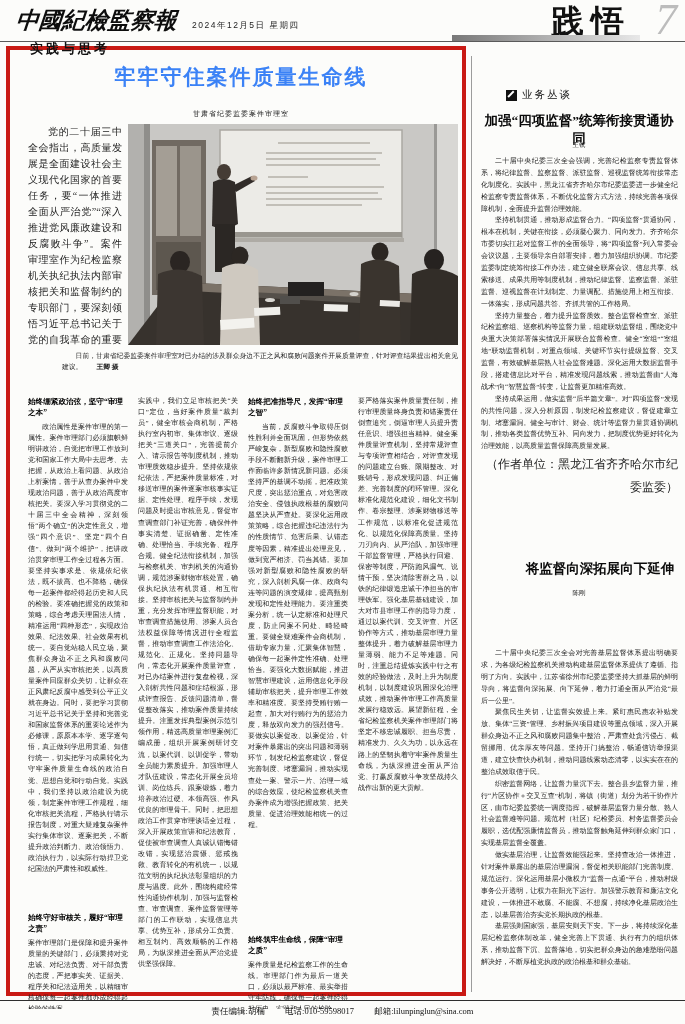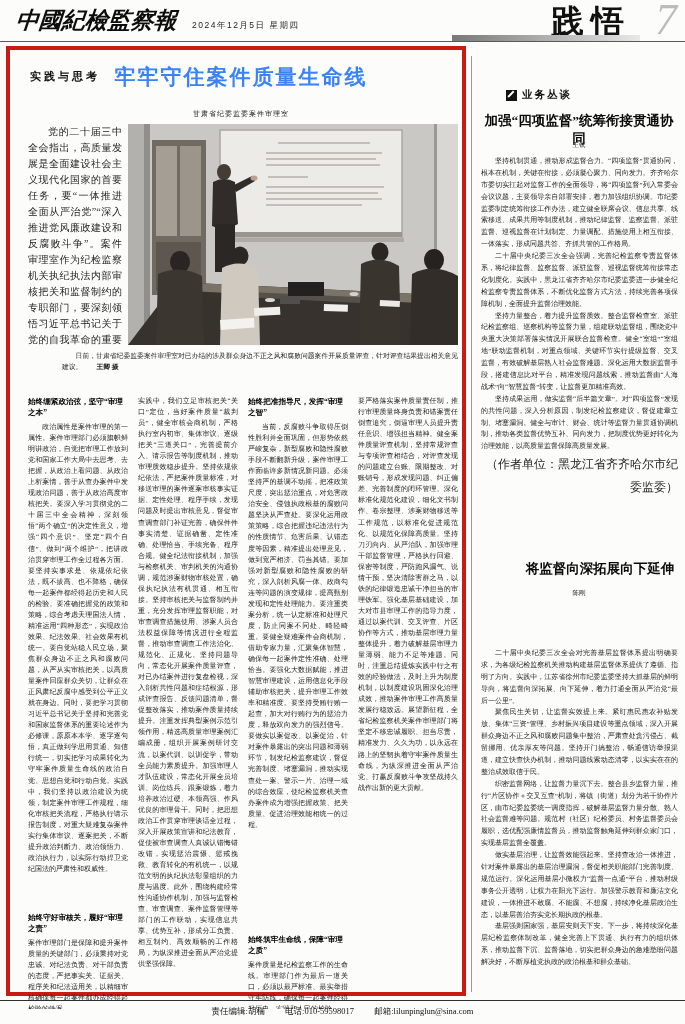--- a/index.html
+++ b/index.html
@@ -13,21 +13,21 @@
               font-family:"Liberation Sans","DejaVu Sans",sans-serif;color:#222;}
   .section-name{position:absolute;right:54px;top:0px;font-size:33px;font-weight:700;letter-spacing:7px;color:#111;}
   .page-number{position:absolute;right:8px;top:-6px;font-size:44px;font-style:italic;font-weight:400;color:#bcbcbc;}
   .header-rule{position:absolute;left:0;top:41px;width:685px;height:1px;background:#5a5a5a;}
   .grad-bar{position:absolute;left:452px;top:35px;width:188px;height:7px;
             background:linear-gradient(90deg,#787878,#e8e8e8);}
 
   
   .red-box{position:absolute;left:6px;top:46px;width:452px;height:942px;border:4px solid #c91a14;}
 
-  .kicker{position:absolute;left:30px;top:69px;font-size:11px;letter-spacing:3px;font-weight:600;color:#111;}
+  .kicker{position:absolute;left:30px;top:40px;font-size:13px;letter-spacing:3px;font-weight:600;color:#111;}
   .main-headline{position:absolute;left:28px;top:63px;width:426px;text-align:center;
                  font-size:21px;font-weight:900;letter-spacing:2px;color:#3b82f6;}
   .main-byline{position:absolute;left:28px;top:109px;width:426px;text-align:center;
                font-size:7px;letter-spacing:1px;color:#222;}
 
   .intro-col{position:absolute;left:28px;top:124px;width:94px;height:221px;overflow:hidden;}
   .photo{position:absolute;left:128px;top:124px;width:330px;height:221px;}
   .caption{position:absolute;left:62px;top:351px;width:396px;font-size:6.8px;line-height:1.55;
            text-align:justify;text-indent:2em;color:#222;}
   .credit{white-space:nowrap;padding-left:14px;font-weight:600;}
@@ -36,21 +36,21 @@
   .col{flex:1;overflow:hidden;}
   .para,.cont{font-size:7px;line-height:1.58;text-align:justify;color:#1d1d1d;}
   .para{text-indent:2em;}
   .cont{text-indent:0;}
   .sub{font-weight:bold;font-size:7.6px;line-height:1.45;margin:4px 0 4px;color:#000;}
   .col .sub:first-child{margin-top:0;}
   .intro-col .para{font-size:10px;line-height:1.6;}
 
   
   .v-rule{position:absolute;left:471px;top:56px;width:1px;height:936px;background:#9c9c9c;}
-  .side-kicker{position:absolute;left:506px;top:88px;font-size:10.5px;letter-spacing:2px;font-weight:700;
+  .side-kicker{position:absolute;left:506px;top:88px;font-size:10.5px;letter-spacing:2px;font-weight:400;
                display:flex;align-items:center;gap:5px;color:#111;}
   .pen-icon{width:11px;height:11px;background:#111;position:relative;display:inline-block;flex:0 0 auto;}
   .pen-icon::after{content:"";position:absolute;left:2px;top:6px;width:8px;height:1.8px;background:#fff;
                    transform:rotate(-45deg);transform-origin:left center;}
   .side-headline-1{position:absolute;left:479px;top:112px;width:200px;text-align:center;
                    font-size:13.5px;font-weight:900;color:#0a0a0a;}
   .side-byline-1{position:absolute;left:479px;top:141px;width:200px;text-align:center;font-size:6.5px;color:#222;}
   .side-body-1{position:absolute;left:481px;top:156px;width:197px;height:386px;overflow:hidden;}
   .side-body-1 .para,.side-body-2 .para{font-size:7px;line-height:1.7;}
   .author{text-align:right;font-size:12px;line-height:1.9;color:#1d1d1d;}
@@ -172,22 +172,22 @@
   <div class="v-rule"></div>
 
   <div class="side-kicker">
     <span class="pen-icon"></span>
     <span>业务丛谈</span>
   </div>
 
   <div class="side-headline-1">加强“四项监督”统筹衔接贯通协同</div>
   <div class="side-byline-1">王镔</div>
   <div class="side-body-1">
+      <div class="para">二十届中央纪委三次全会强调，完善纪检监察专责监督体系，将纪律监督、监察监督、派驻监督、巡视监督统筹衔接常态化制度化。实践中，黑龙江省齐齐哈尔市纪委监委进一步健全纪检监察专责监督体系，不断优化监督方式方法，持续完善各项保障机制，全面提升监督治理效能。</div>
       <div class="para">坚持机制贯通，推动形成监督合力。“四项监督”贯通协同，根本在机制，关键在衔接，必须凝心聚力、同向发力。齐齐哈尔市委切实扛起对监督工作的全面领导，将“四项监督”列入常委会会议议题，主要领导亲自部署安排，着力加强组织协调。市纪委监委制定统筹衔接工作办法，建立健全联席会议、信息共享、线索移送、成果共用等制度机制，推动纪律监督、监察监督、派驻监督、巡视监督在计划制定、力量调配、措施使用上相互衔接、一体落实，形成同题共答、齐抓共管的工作格局。</div>
-      <div class="para">二十届中央纪委三次全会强调，完善纪检监察专责监督体系，将纪律监督、监察监督、派驻监督、巡视监督统筹衔接常态化制度化。实践中，黑龙江省齐齐哈尔市纪委监委进一步健全纪检监察专责监督体系，不断优化监督方式方法，持续完善各项保障机制，全面提升监督治理效能。</div>
       <div class="para">坚持力量整合，着力提升监督质效。整合监督检查室、派驻纪检监察组、巡察机构等监督力量，组建联动监督组，围绕党中央重大决策部署落实情况开展联合监督检查。健全“室组”“室组地”联动监督机制，对重点领域、关键环节实行提级监督、交叉监督，有效破解基层熟人社会监督难题。深化运用大数据监督手段，搭建信息比对平台，精准发现问题线索，推动监督由“人海战术”向“智慧监督”转变，让监督更加精准高效。</div>
       <div class="para">坚持成果运用，做实监督“后半篇文章”。对“四项监督”发现的共性问题，深入分析原因，制发纪检监察建议，督促建章立制、堵塞漏洞。健全与审计、财会、统计等监督力量贯通协调机制，推动各类监督优势互补、同向发力，把制度优势更好转化为治理效能，以高质量监督保障高质量发展。</div>
       <div class="author">（作者单位：黑龙江省齐齐哈尔市纪委监委）</div>
     </div>
 
   <div class="side-headline-2">将监督向深拓展向下延伸</div>
   <div class="side-byline-2">陈刚</div>
   <div class="side-body-2">
       <div class="para">二十届中央纪委三次全会对完善基层监督体系提出明确要求，为各级纪检监察机关推动构建基层监督体系提供了遵循、指明了方向。实践中，江苏省徐州市纪委监委坚持大抓基层的鲜明导向，将监督向深拓展、向下延伸，着力打通全面从严治党“最后一公里”。</div>
       <div class="para">聚焦民生关切，让监督实效提上来。紧盯惠民惠农补贴发放、集体“三资”管理、乡村振兴项目建设等重点领域，深入开展群众身边不正之风和腐败问题集中整治，严肃查处贪污侵占、截留挪用、优亲厚友等问题。坚持开门搞整治，畅通信访举报渠道，建立快查快办机制，推动问题线索动态清零，以实实在在的整治成效取信于民。</div>

